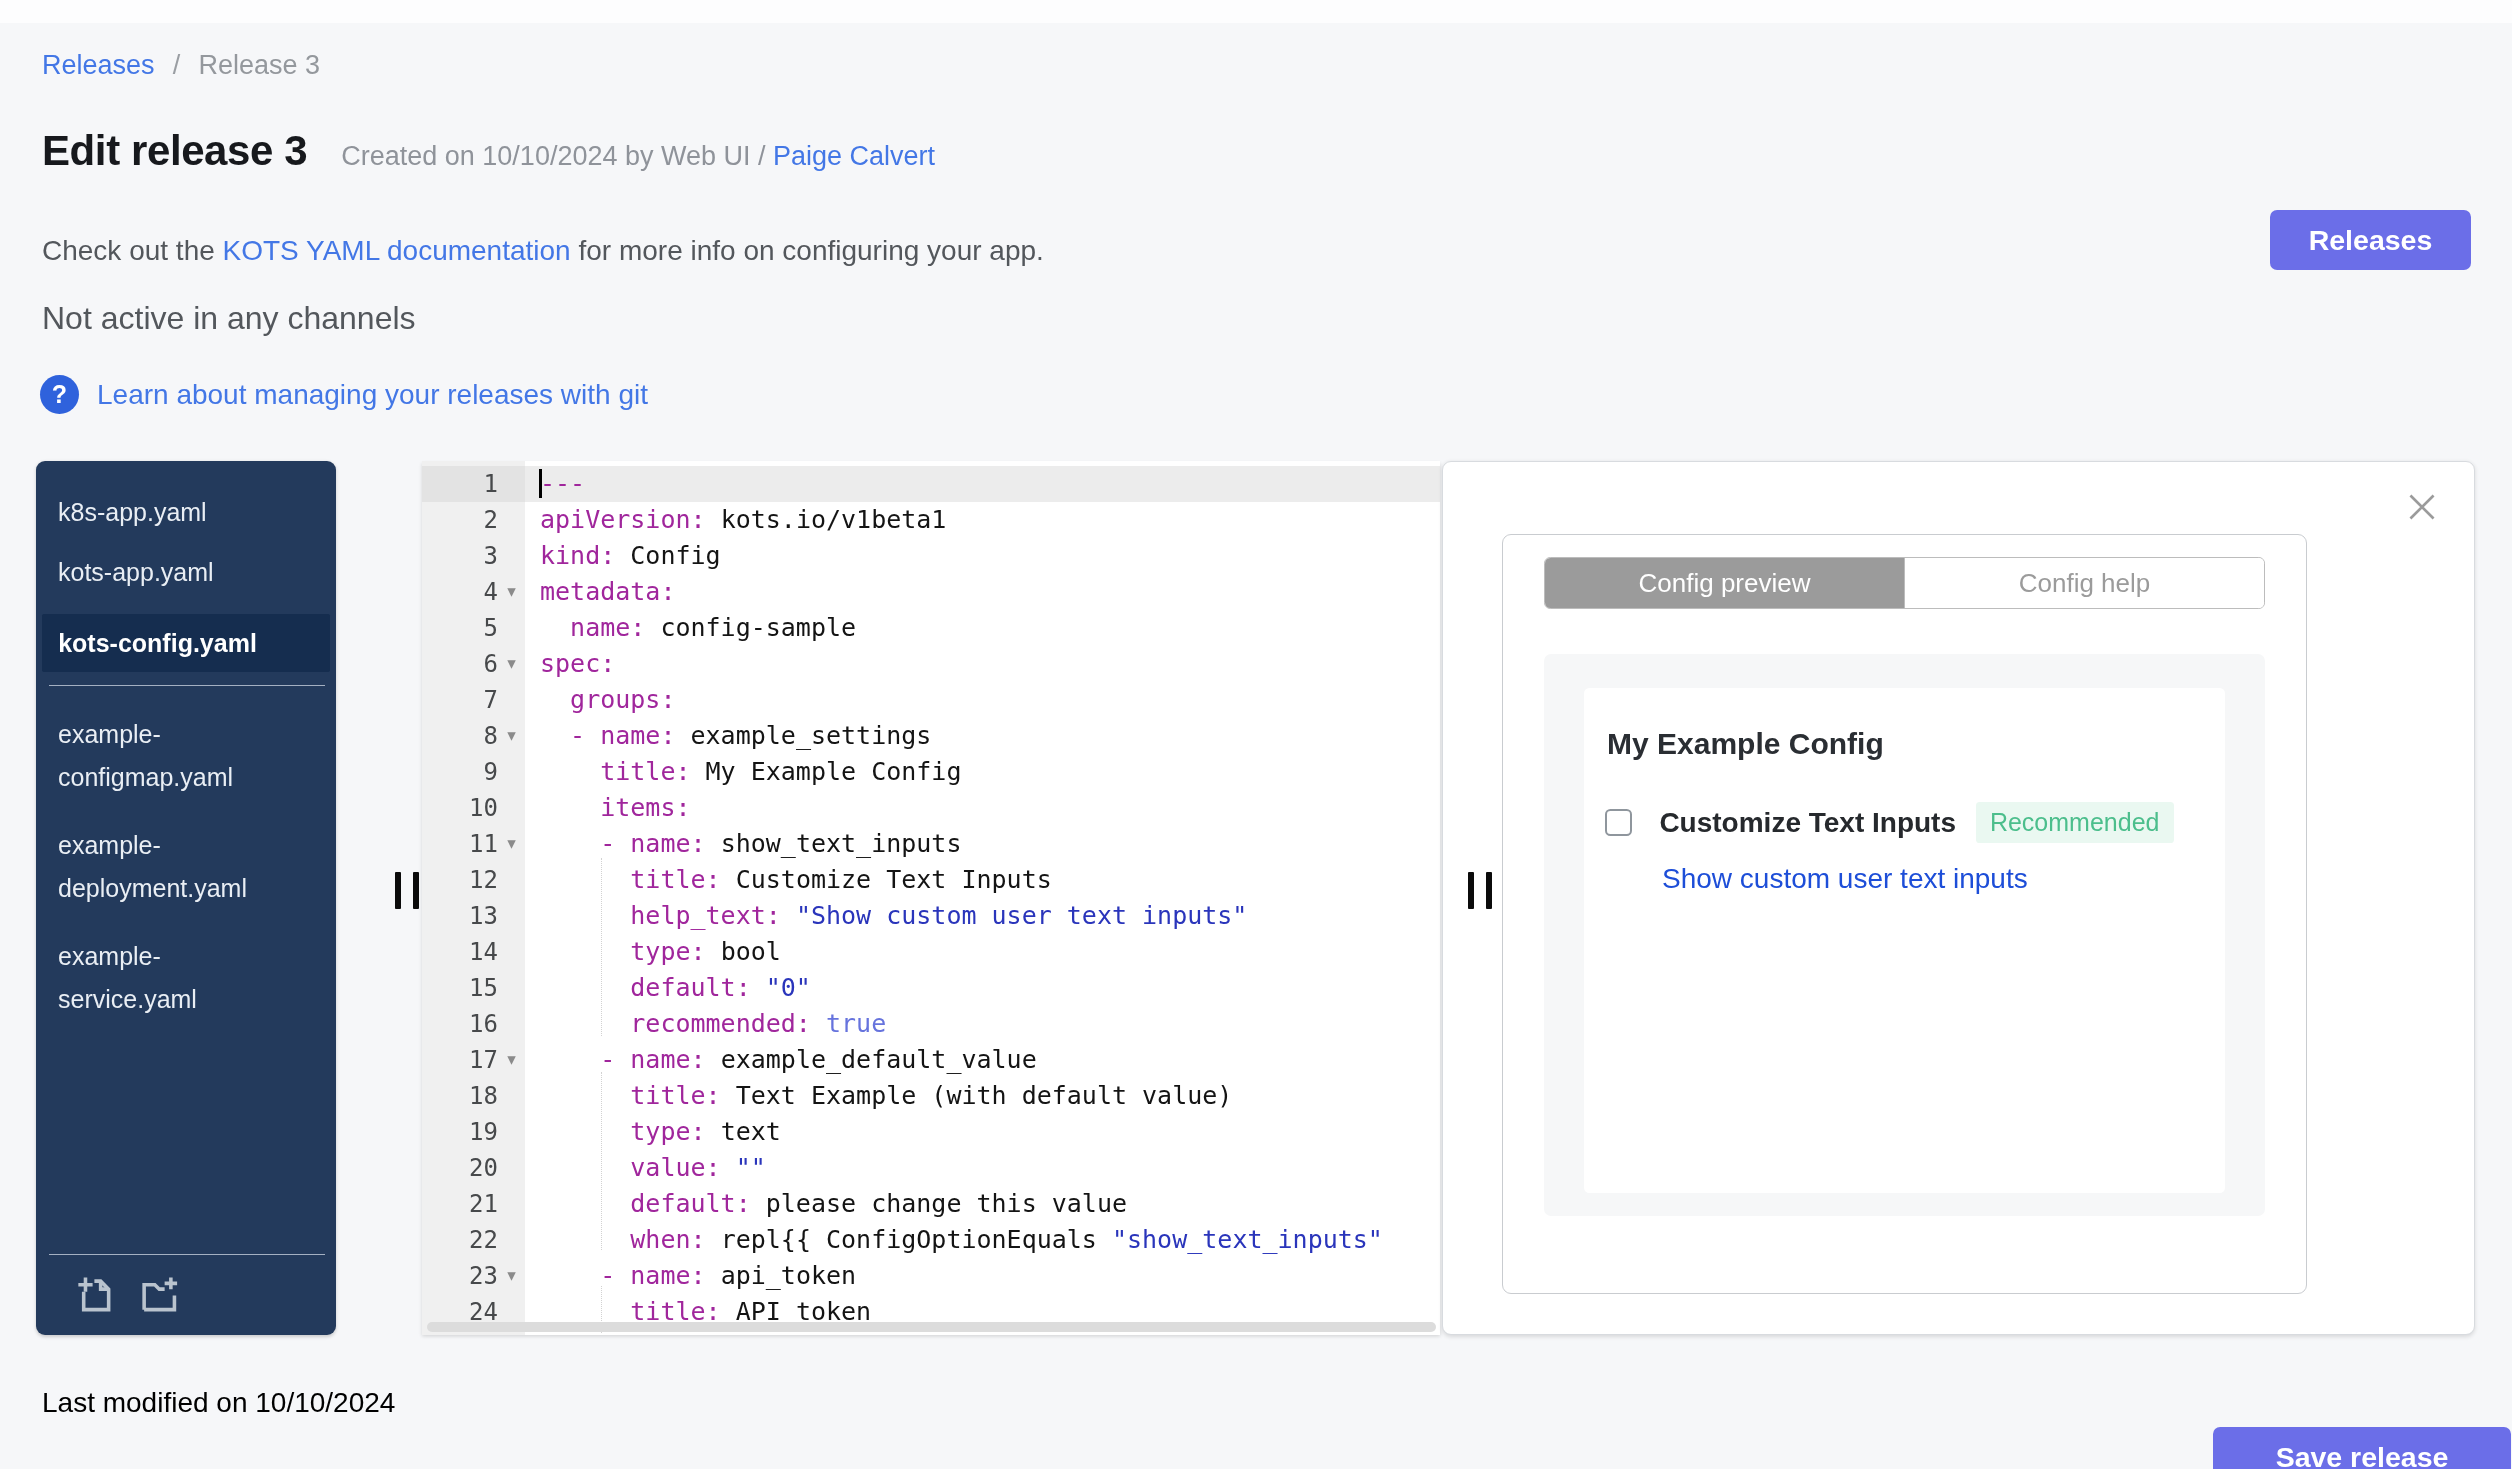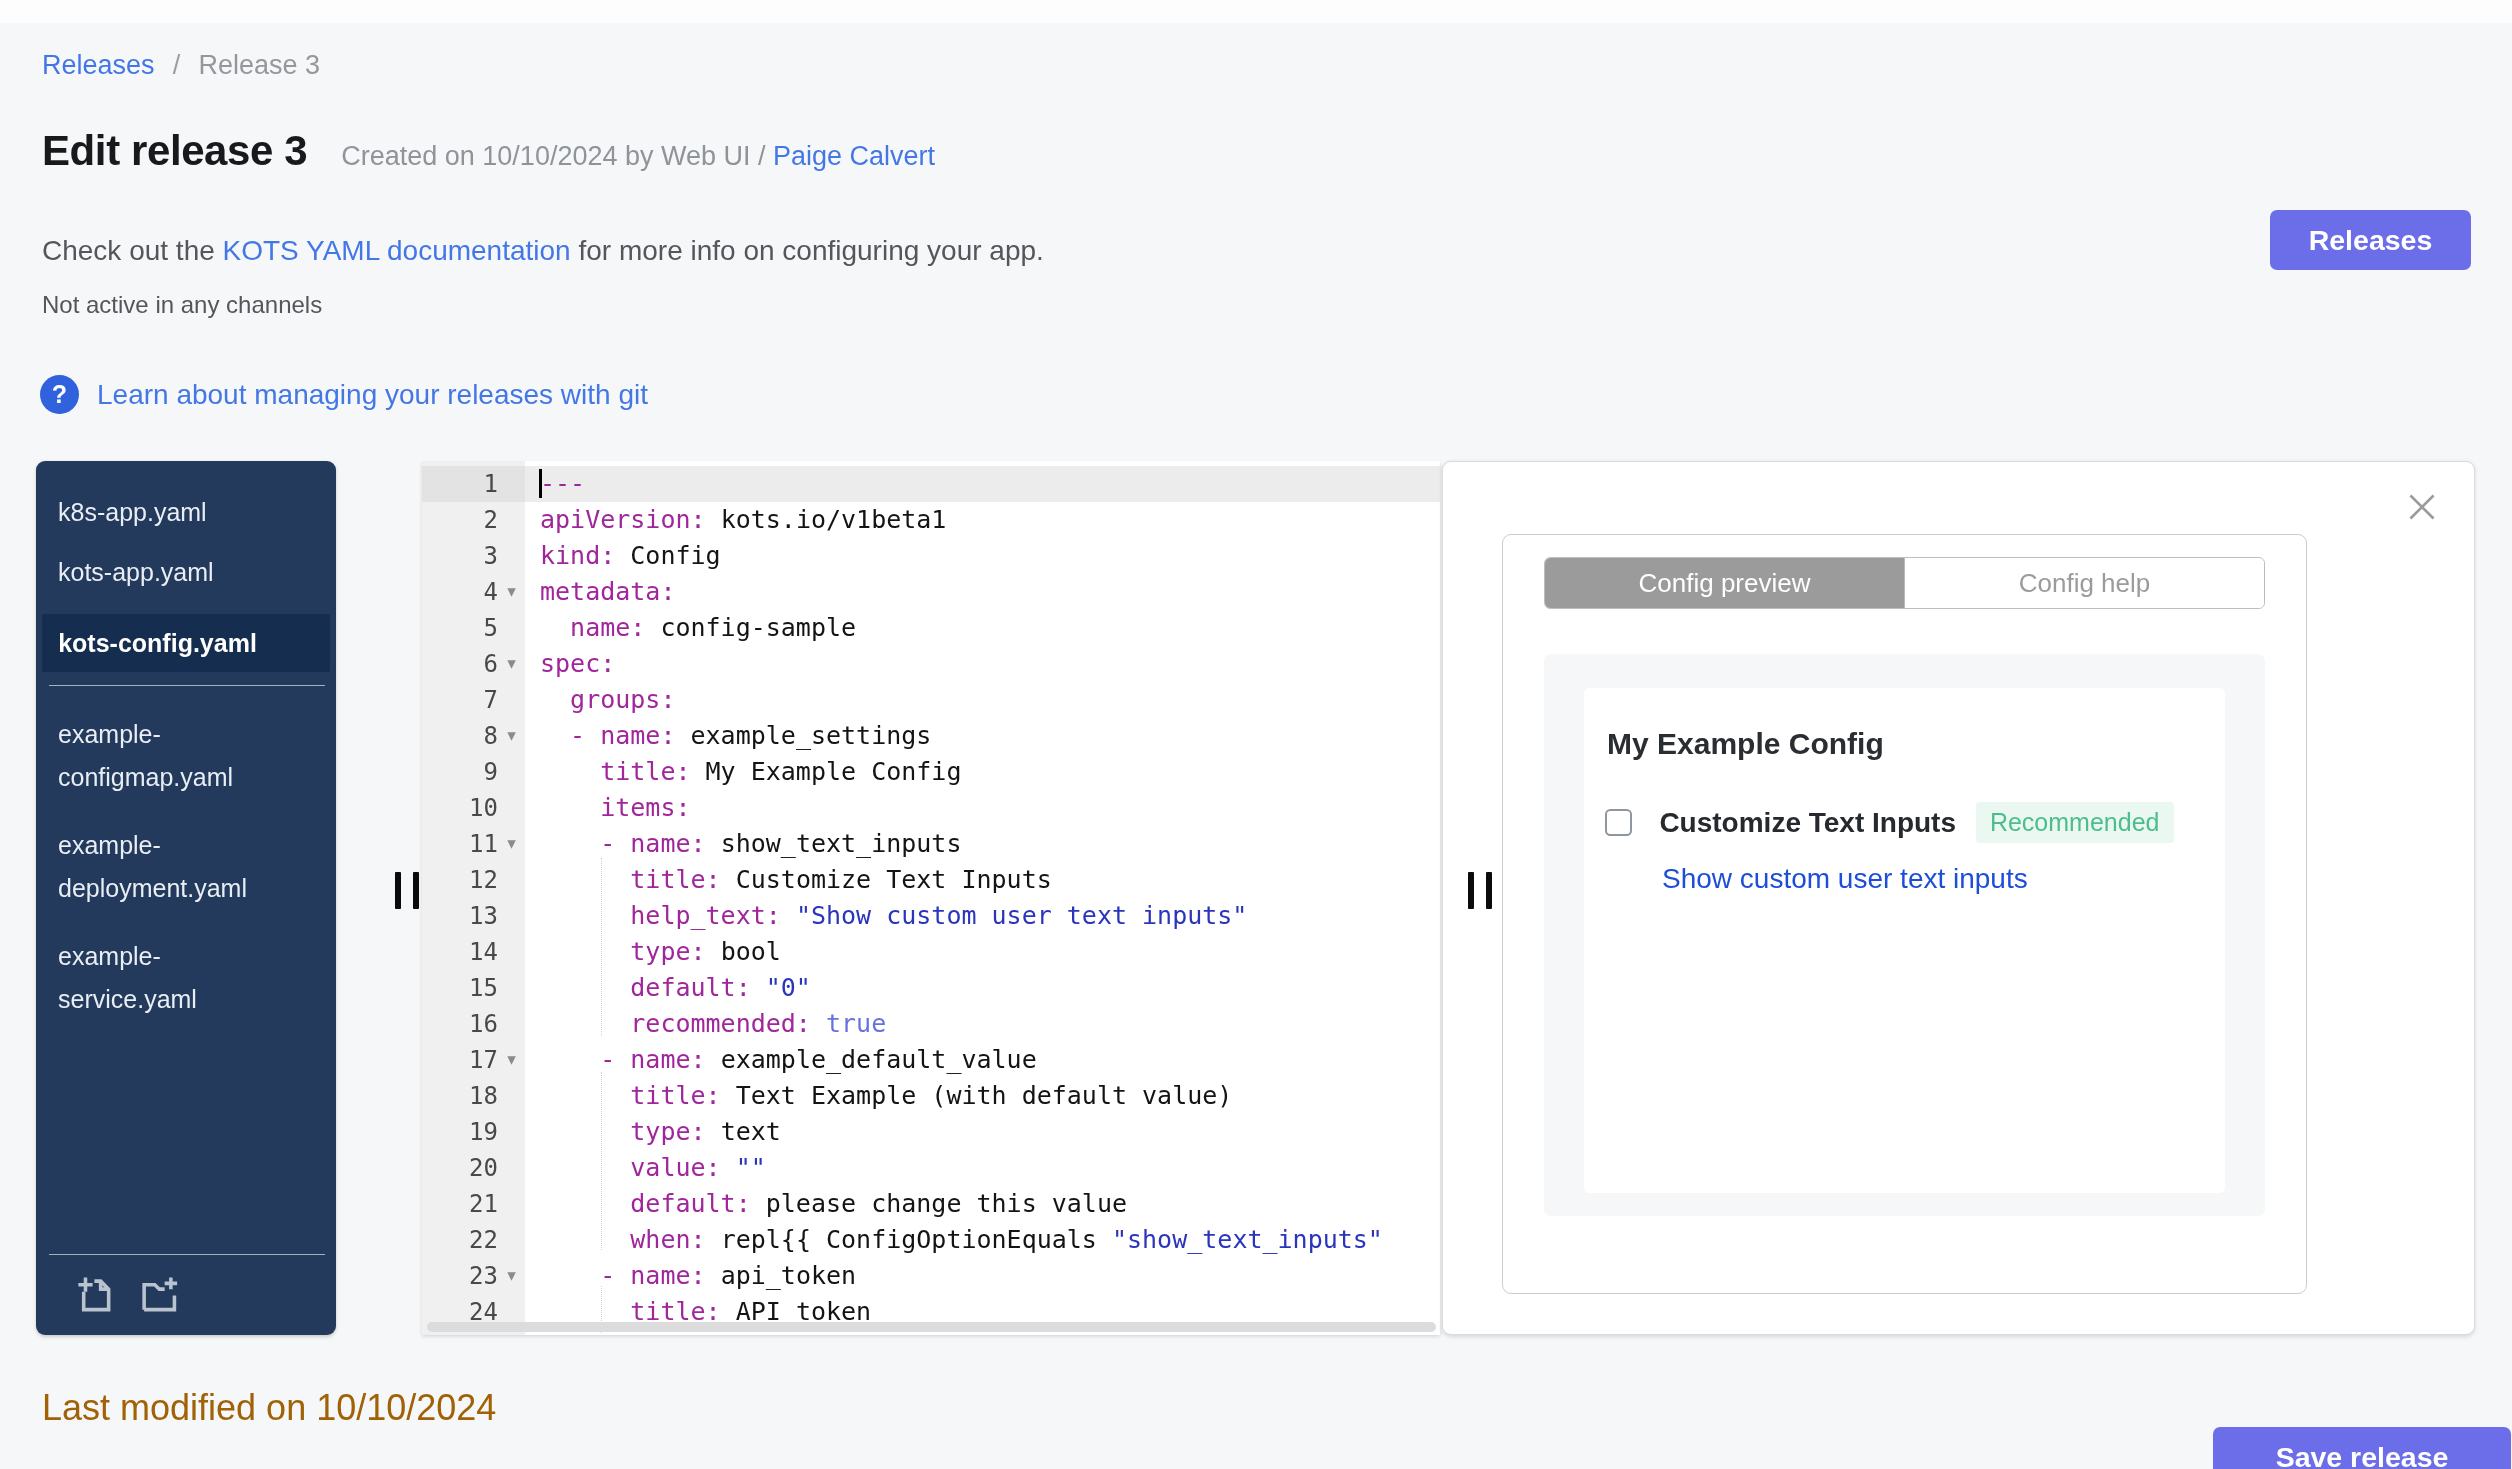--- a/index.html
+++ b/index.html
@@ -17,21 +17,21 @@
   .bc-link{color:var(--link);text-decoration:none;cursor:pointer}
   .bc-sep{color:#9a9ea3;margin:0 10.7px}
   .bc-cur{color:#94989d}
 
   .title-row{position:absolute;left:42px;top:127px;display:flex;align-items:baseline;gap:34px}
   h1{font-size:42px;font-weight:bold;color:#17191d;letter-spacing:-0.4px}
   .byline{font-size:27px;color:#8f939a}
   .link{color:var(--link);text-decoration:none;cursor:pointer}
 
   .doc-line{position:absolute;left:42px;top:235px;font-size:28px;color:#53575c}
-  .not-active{position:absolute;left:42px;top:291px;font-size:24px;color:#53575c}
+  .not-active{position:absolute;left:42px;top:300px;font-size:32px;color:#53575c}
 
   .btn{background:var(--accent);color:#fff;border:none;border-radius:7.1px;font-size:28.5px;
        font-weight:bold;font-family:inherit;cursor:pointer}
   .promote{position:absolute;left:2270px;top:210px;width:201px;height:60px}
   .save{position:absolute;left:2213px;top:1427px;width:298px;height:60px}
 
   .help-row{position:absolute;left:40px;top:375px;display:flex;align-items:center;gap:18px}
   .help-icon{width:39px;height:39px;border-radius:50%;background:#2F62DC;color:#fff;font-size:25px;
              font-weight:bold;display:flex;align-items:center;justify-content:center;cursor:pointer}
   .git-link{font-size:28px}
@@ -93,21 +93,21 @@
   .gray-sect{position:absolute;left:41px;right:41px;top:119px;height:562px;background:#f6f7f8;border-radius:7.1px}
   .card{position:absolute;left:40px;right:40px;top:34px;bottom:23px;background:#fff;border-radius:5.3px}
   .card-h{position:absolute;left:23px;top:39px;font-size:30px;font-weight:bold;color:#2a2e33}
   .card-row{position:absolute;left:21.4px;top:114px;display:flex;align-items:center}
   .cb{width:27px;height:27px;border:2.7px solid #8f969d;border-radius:5.3px;background:#fff;cursor:pointer}
   .cb-label{margin-left:27px;font-size:28px;font-weight:bold;color:#26292d}
   .badge{margin-left:19.6px;font-size:25px;color:var(--badge-text);background:var(--badge-bg);
          padding:6.2px 14.3px;border-radius:3.6px}
   .card-desc{position:absolute;left:78px;top:175px;font-size:28px;color:#1d4ed8}
 
-  .last-modified{position:absolute;left:42px;top:1387px;font-size:36px;color:#a16207}
+  .last-modified{position:absolute;left:42px;top:1387px;font-size:28px;color:#000000}
 </style>
 </head>
 <body>
 
 <div class="page">
   <div class="top-strip"></div>
 
   <div class="breadcrumb">
     <a class="bc-link">Releases</a>
     <span class="bc-sep">/</span>

